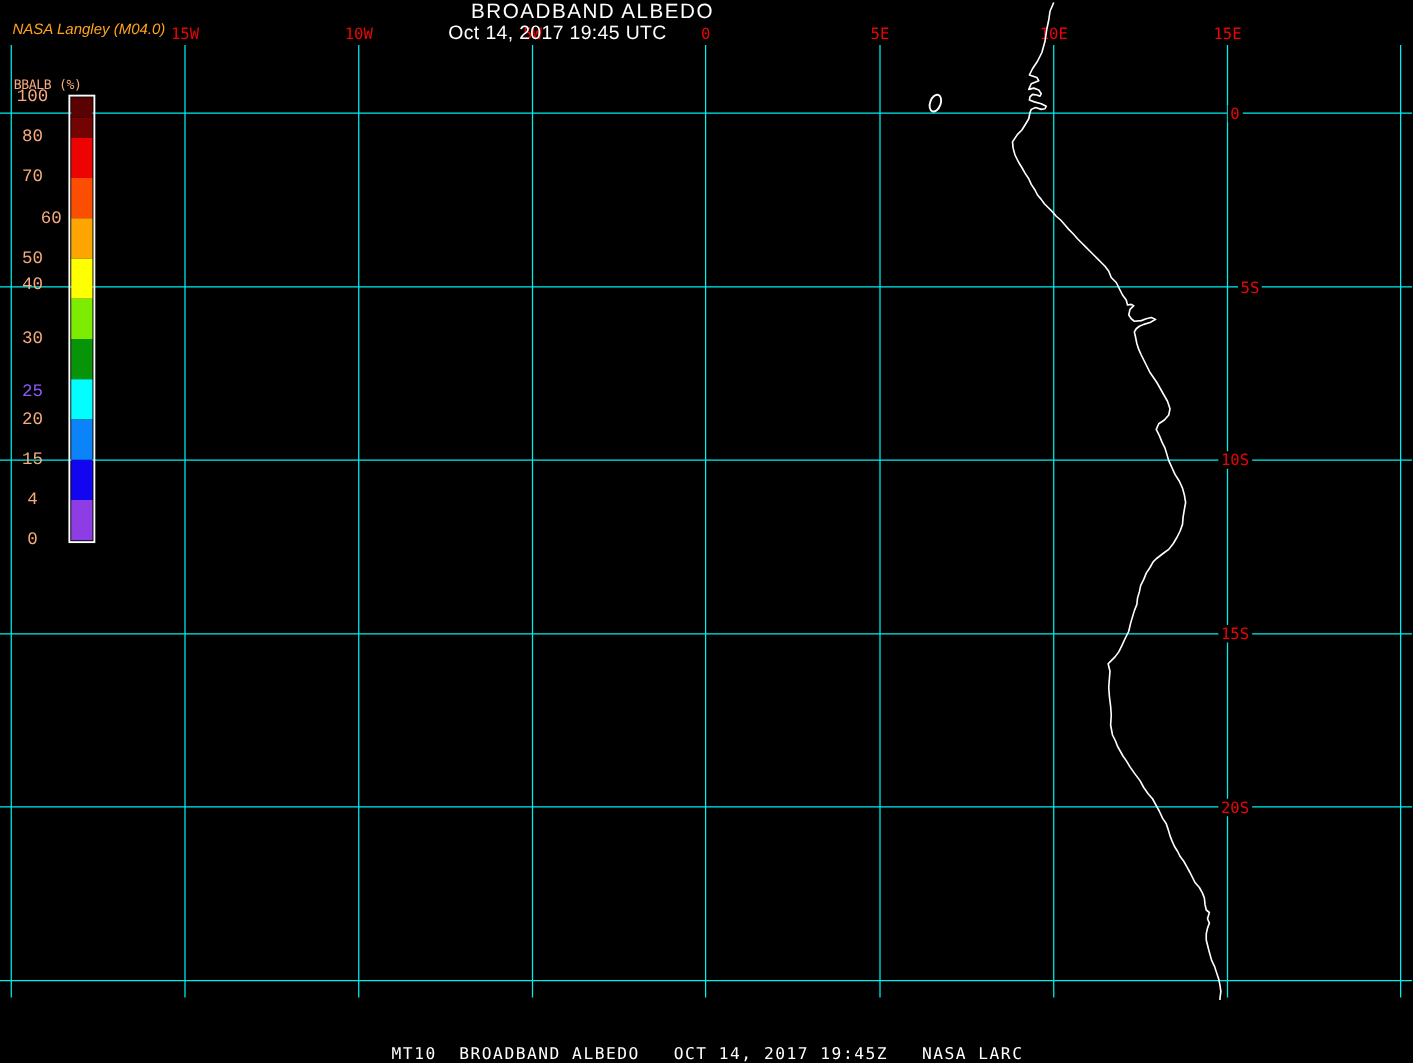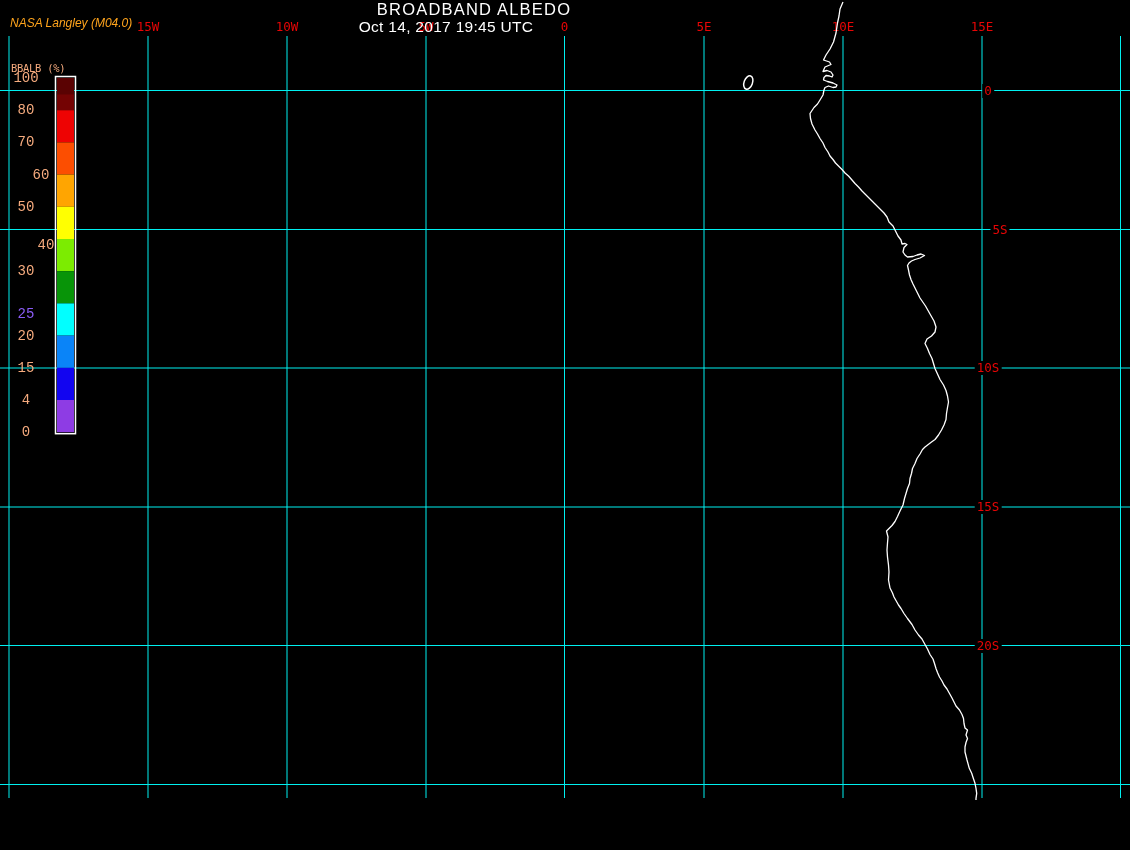--- a/index.html
+++ b/index.html
@@ -75,34 +75,35 @@
       <div class="lat-label" style="left: 988px; top: 90.5px; color: rgb(232, 5, 5);">0</div>
       <div class="lat-label" style="left: 988px; top: 229.5px; color: rgb(232, 5, 5); margin-left: 12px;">5S</div>
       <div class="lat-label" style="left: 988px; top: 368px; color: rgb(232, 5, 5);">10S</div>
       <div class="lat-label" style="left: 988px; top: 507px; color: rgb(232, 5, 5);">15S</div>
       <div class="lat-label" style="left: 988px; top: 645.5px; color: rgb(232, 5, 5);">20S</div>
       <div class="cbar-tick" style="top: 78px; color: rgb(246, 171, 126);">100</div>
       <div class="cbar-tick" style="top: 110.2px; color: rgb(246, 171, 126);">80</div>
       <div class="cbar-tick" style="top: 142.4px; color: rgb(246, 171, 126);">70</div>
       <div class="cbar-tick" style="top: 174.6px; color: rgb(246, 171, 126); margin-left: 15px;">60</div>
       <div class="cbar-tick" style="top: 206.8px; color: rgb(246, 171, 126);">50</div>
-      <div class="cbar-tick" style="top: 245px; color: rgb(246, 171, 126); padding-left: 20px;">40</div>
+      <div class="cbar-tick" style="top: 228px; color: rgb(246, 171, 126);">40</div>
       <div class="cbar-tick" style="top: 271.2px; color: rgb(246, 171, 126);">30</div>
       <div class="cbar-tick" style="top: 314px; color: #8b5cf6;">25</div>
       <div class="cbar-tick" style="top: 335.6px; color: rgb(246, 171, 126);">20</div>
       <div class="cbar-tick" style="top: 367.8px; color: rgb(246, 171, 126);">15</div>
       <div class="cbar-tick" style="top: 400px; color: rgb(246, 171, 126);">4</div>
       <div class="cbar-tick" style="top: 432.2px; color: rgb(246, 171, 126);">0</div>
     </div>
 
   <svg id="coast-layer" width="1130" height="850">
       <polyline points="843,2 840,9 839,16 837.5,23 836,33 833.5,42 830,49 826,55 823.5,60 829.5,62 831,64.5 825,67 823,71.5 827,70.5 831,72 833,75 832,77 829.5,76 826,75.5 824,77.5 823.5,80 827.5,81.5 833,83 837,85 836,87 833,87.5 828.5,86 825,87.5 824,90 823,95 820,100 817.5,104 814,107.5 810,113.5 810.5,118.5 812,124 815,130 817.5,134 820,138.5 823,143 825,147.5 828,152 830,156 833,159.5 835.5,163 838.5,166 842,169.5 845,173 848.5,176 852,180 855,183.5 858.5,187 862,191 865,194 868.5,197.5 872,201 875,204 878.5,207.5 882,211 884,213 887,217 889,222 893,226 895,230 898,236 901,240 902,244 905,243.5 907,244.5 904,247.5 903,252 905,255 907.5,257 913,256.5 917,255 921,254 924.5,255.5 920,258 915,259.5 911.5,261 909,263 907.5,265.5 908.5,270 909.5,275 911,279.5 913,284 915,288 916.5,291 920,298 925.5,306 930,314 934,321 936,327 935,332 931.5,336 927,339 925,343.5 927.5,348.5 929.5,353.5 932,358.5 933.5,363.5 935,368.5 937.5,374 940,379.5 943.5,385 946,390.5 947.5,396 948.5,402 947.5,407.5 946.5,413.5 946,419.5 944,425 941.5,430 938.5,435 935,439.5 931.5,442 925,447 922.5,449.5 920,454 917,458.5 915,463.5 912.5,468.5 911.5,473.5 910,478.5 909.5,483.5 907.5,488.5 906,493.5 904.5,498.5 903,505 900,511 897.5,516.5 895,521.5 892,525.5 889,528.5 886.5,531 888,537 887.5,543 887,550 887.5,557 888.5,565 889,572 888.5,580 890,588 892.5,593 894,597 898.5,605 901,608.5 904,613.5 907.5,618.5 912,624.5 915,630 918.5,635 922,639 925,644.5 927.5,649 930,654.5 933,659 934.5,663.5 936,668.5 937.5,672.5 939.5,677 942,681 944,685 947,689 949.5,693.5 952,698 954,702 956,706 959.5,710 962,714.5 963.5,718.5 964,723.5 965,728 967.5,730 966,735 967.5,738.5 966,742.5 965,747 965,752 966,756 967,760 969.3,768.3 971.7,773.3 973.3,778.3 975,783.3 976,788.3 976.7,793.3 976,798.3 976,800" fill="none" stroke="#ffffff" stroke-width="1.3" stroke-linejoin="round"></polyline>
       <ellipse cx="748.3" cy="82.5" rx="4.2" ry="7" transform="rotate(20 748.3 82.5)" fill="#000" stroke="#ffffff" stroke-width="1.5"></ellipse>
     </svg>
 
   <div id="text-layer">
     <div class="credit" style="color: rgb(255, 164, 28);">NASA Langley (M04.0)</div>
     <div class="title">BROADBAND ALBEDO</div>
     <div class="datetime">Oct 14, 2017 19:45 UTC</div>
     <div class="cbar-name" style="color: rgb(246, 171, 126);">BBALB (%)</div>
+    <div class="caption">MT10  BROADBAND ALBEDO   OCT 14, 2017 19:45Z   NASA LARC</div>
   </div>
 
 </div>
 
 </body></html>

